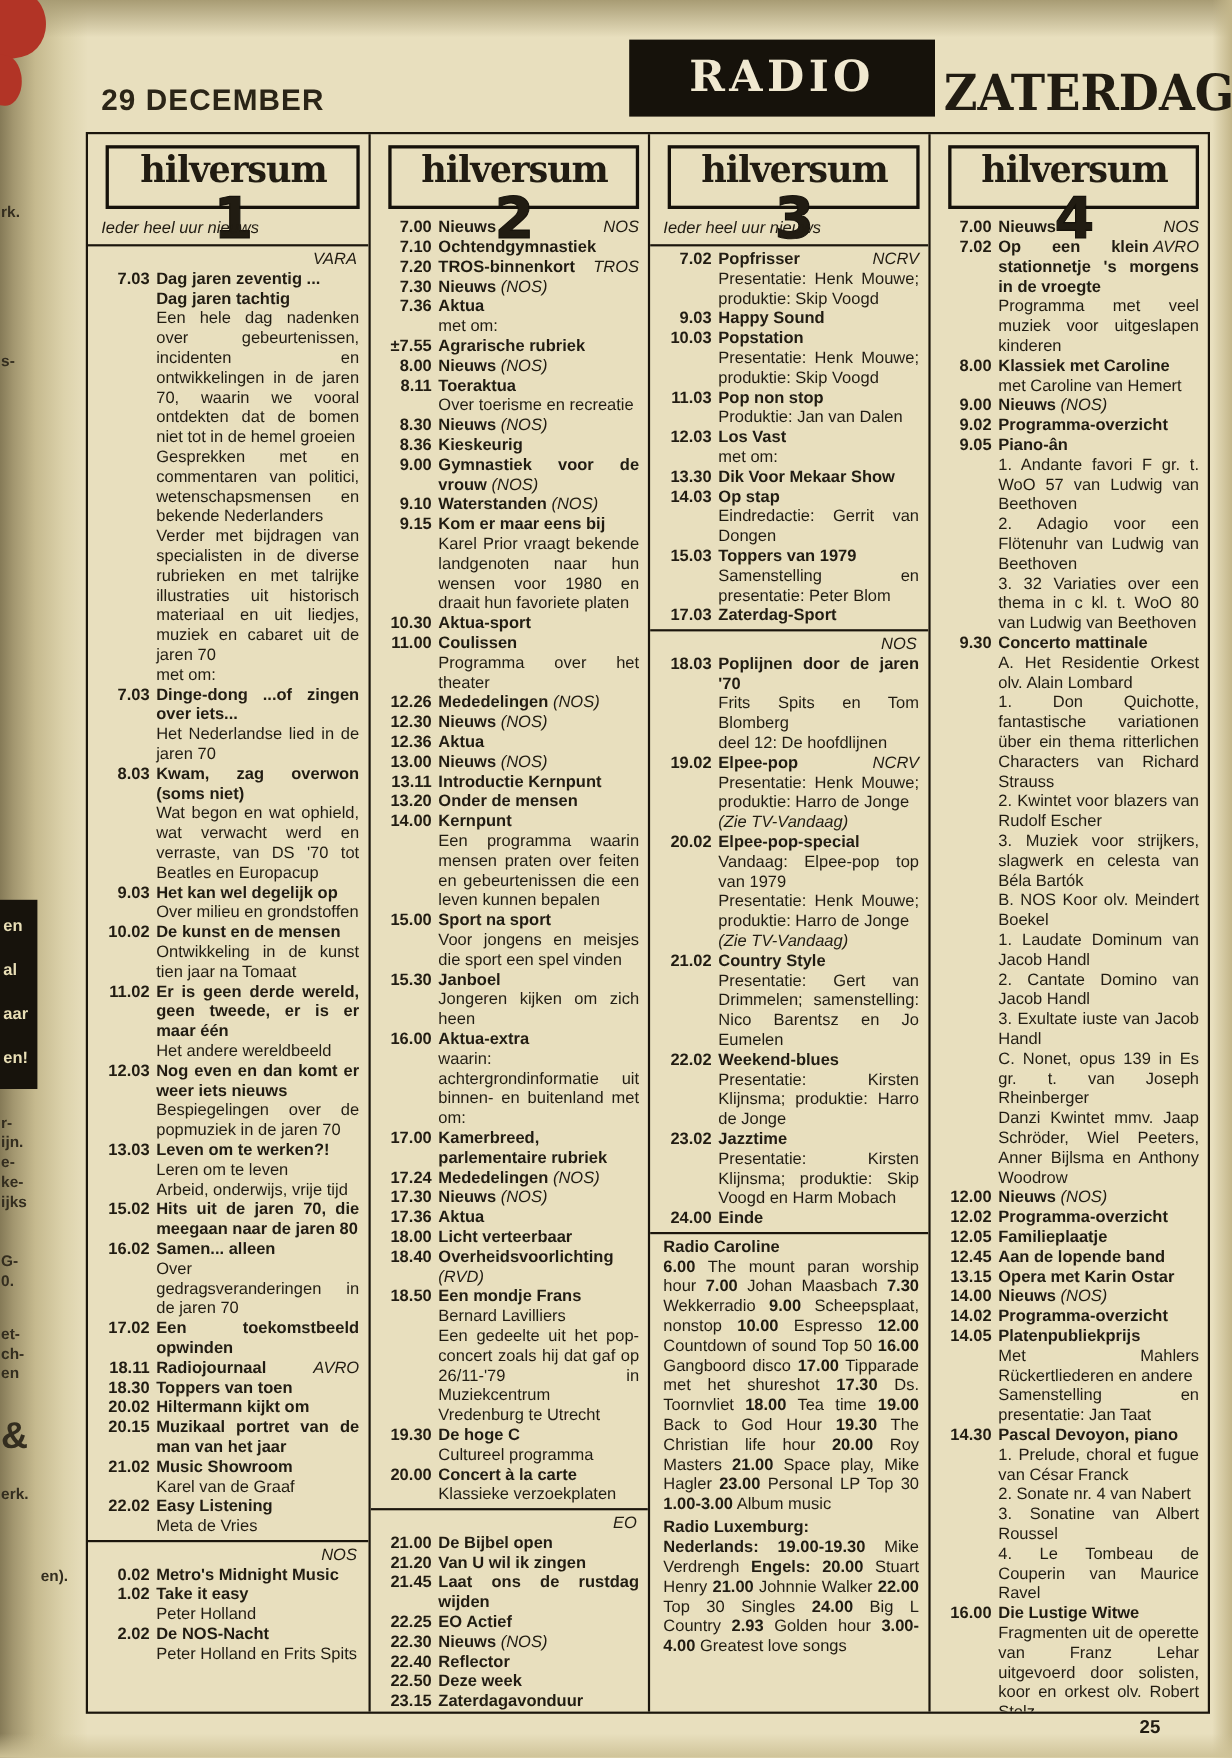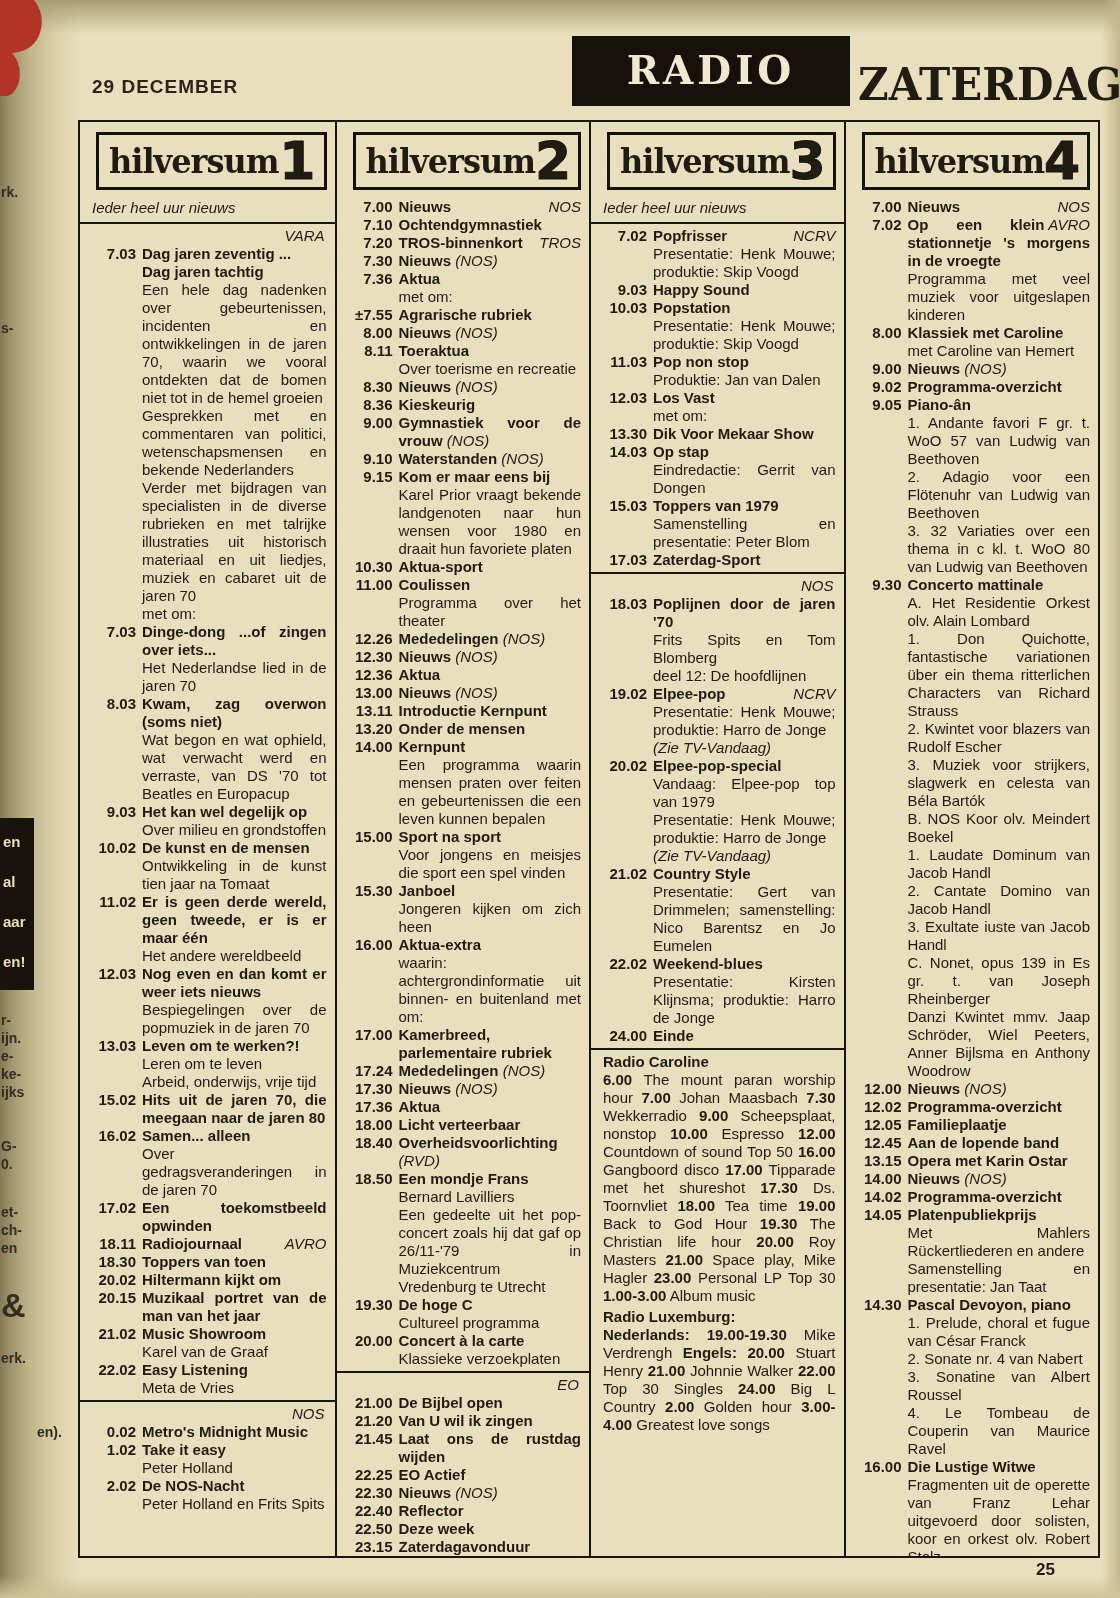--- a/index.html
+++ b/index.html
@@ -7,27 +7,27 @@
   body{position:relative;overflow:hidden;background:#e8dfbe;font-family:"Liberation Sans",sans-serif;color:#211c12;}
   .edge-left{position:absolute;left:0;top:0;width:80px;height:100%;background:linear-gradient(90deg,#857a57 0,#a2966f 12px,#c5b98e 32px,#dcd2ab 58px,rgba(232,223,190,0) 80px);}
   .edge-top{position:absolute;left:0;top:0;width:100%;height:34px;background:linear-gradient(180deg,#a89c74 0,rgba(232,223,190,0) 100%);}
   .edge-right{position:absolute;right:0;top:0;width:18px;height:100%;background:linear-gradient(270deg,#c3b68a 0,rgba(232,223,190,0) 100%);}
   .edge-bottom{position:absolute;left:0;bottom:0;width:100%;height:22px;background:linear-gradient(0deg,#cfc398 0,rgba(232,223,190,0) 100%);}
   .red-mark{position:absolute;background:#b23426;}
   .red-mark.m1{left:-10px;top:-8px;width:52px;height:60px;border-radius:0 65% 75% 45%;transform:rotate(-10deg);}
   .red-mark.m2{left:-12px;top:50px;width:32px;height:46px;border-radius:0 80% 60% 55%;transform:rotate(6deg);}
   .edge-blackbox{position:absolute;left:0;top:818px;width:34px;height:172px;background:#17130c;color:#e9dfb6;font-weight:bold;font-size:15px;line-height:40px;padding:4px 0 0 3px;}
   .edge-fragments span{position:absolute;left:1px;font-weight:bold;font-size:14px;color:#332d1f;}
-  .masthead .date{position:absolute;left:92px;top:76px;font-size:19px;font-weight:bold;letter-spacing:1px;color:#2b2517;}
+  .masthead .date{position:absolute;left:92px;top:76px;font-size:27px;font-weight:bold;letter-spacing:1px;color:#2b2517;}
   .masthead .banner{position:absolute;left:572px;top:36px;width:278px;height:70px;background:#16120b;color:#f0e8d0;font-family:"DejaVu Serif",serif;font-weight:bold;font-size:39px;line-height:68px;text-align:center;letter-spacing:4px;}
   .masthead .day{position:absolute;left:858px;top:58px;font-family:"DejaVu Serif",serif;font-weight:bold;font-size:42px;color:#211c12;transform:scaleY(1.08);transform-origin:top left;}
   .guide{position:absolute;left:78px;top:120px;width:1022px;height:1438px;border:2px solid #1b160d;display:grid;grid-template-columns:1fr 1fr 1fr 1fr;}
   .col{overflow:hidden;}
   .col+.col{border-left:2px solid #1b160d;}
-  .station-box{margin:10px 8px 6px 16px;border:3px solid #16120b;height:58px;display:flex;align-items:center;justify-content:space-between;padding:0 8px 0 10px;background:transparent;}
+  .station-box{margin:10px 8px 6px 16px;border:3px solid #16120b;height:58px;display:flex;align-items:center;justify-content:space-between;padding:0 8px 0 10px;background:transparent;flex-direction:column;}
   .station-name{font-family:"DejaVu Serif",serif;font-weight:bold;font-size:32px;letter-spacing:-1px;transform:scaleY(1.05);}
   .station-num{font-family:"DejaVu Sans",sans-serif;font-weight:bold;font-size:52px;line-height:1;-webkit-text-stroke:1px #16120b;}
   .entries{padding:2px 8px 0 12px;font-size:15px;line-height:18px;}
   .col-note{font-style:italic;padding:1px 0 2px;}
   .rule{border-top:2px solid #1b160d;margin:3px -8px 3px -12px;}
   .net-line{text-align:right;font-style:italic;padding-right:2px;}
   .entry{position:relative;padding-left:50px;}
   .entry .time{position:absolute;left:0;top:0;width:44px;text-align:right;font-weight:bold;white-space:nowrap;}
   .t-line{text-align:justify;hyphens:auto;-webkit-hyphens:auto;}
   .t-line .title{font-weight:bold;}
@@ -454,28 +454,33 @@
           <span class="time">21.02</span>
           <div class="t-line"><span class="title">Country Style</span></div>
           <div class="desc">Presentatie: Gert van Drimmelen; samenstelling: Nico Barentsz en Jo Eumelen</div>
         </div>
         <div class="entry">
           <span class="time">22.02</span>
           <div class="t-line"><span class="title">Weekend-blues</span></div>
           <div class="desc">Presentatie: Kirsten Klijnsma; produktie: Harro de Jonge</div>
         </div>
         <div class="entry">
+          <span class="time">23.02</span>
+          <div class="t-line"><span class="title">Jazztime</span></div>
+          <div class="desc">Presentatie: Kirsten Klijnsma; produktie: Skip Voogd en Harm Mobach</div>
+        </div>
+        <div class="entry">
           <span class="time">24.00</span>
           <div class="t-line"><span class="title">Einde</span></div>
         </div>
         <div class="rule"></div>
         <div class="section-head">Radio Caroline</div>
         <div class="flow"><b>6.00</b> The mount paran worship hour <b>7.00</b> Johan Maasbach <b>7.30</b> Wekkerradio <b>9.00</b> Scheepsplaat, nonstop <b>10.00</b> Espresso <b>12.00</b> Countdown of sound Top 50 <b>16.00</b> Gangboord disco <b>17.00</b> Tipparade met het shureshot <b>17.30</b> Ds. Toornvliet <b>18.00</b> Tea time <b>19.00</b> Back to God Hour <b>19.30</b> The Christian life hour <b>20.00</b> Roy Masters <b>21.00</b> Space play, Mike Hagler <b>23.00</b> Personal LP Top 30 <b>1.00-3.00</b> Album music</div>
         <div class="section-head">Radio Luxemburg:</div>
-        <div class="flow"><b>Nederlands: 19.00-19.30</b> Mike Verdrengh <b>Engels: 20.00</b> Stuart Henry <b>21.00</b> Johnnie Walker <b>22.00</b> Top 30 Singles <b>24.00</b> Big L Country <b>2.00</b> Golden hour <b>3.00-4.00</b> Greatest love songs</div>
+        <div class="flow"><b>Nederlands: 19.00-19.30</b> Mike Verdrengh <b>Engels: 20.00</b> Stuart Henry <b>21.00</b> Johnnie Walker <b>22.00</b> Top 30 Singles <b>24.00</b> Big L Country <b>2.93</b> Golden hour <b>3.00-4.00</b> Greatest love songs</div>
       </div>
     </div>
     <div class="col">
       <div class="station-box">
         <span class="station-name">hilversum</span>
         <span class="station-num">4</span>
       </div>
       <div class="entries">
         <div class="entry">
           <span class="time">7.00</span>

